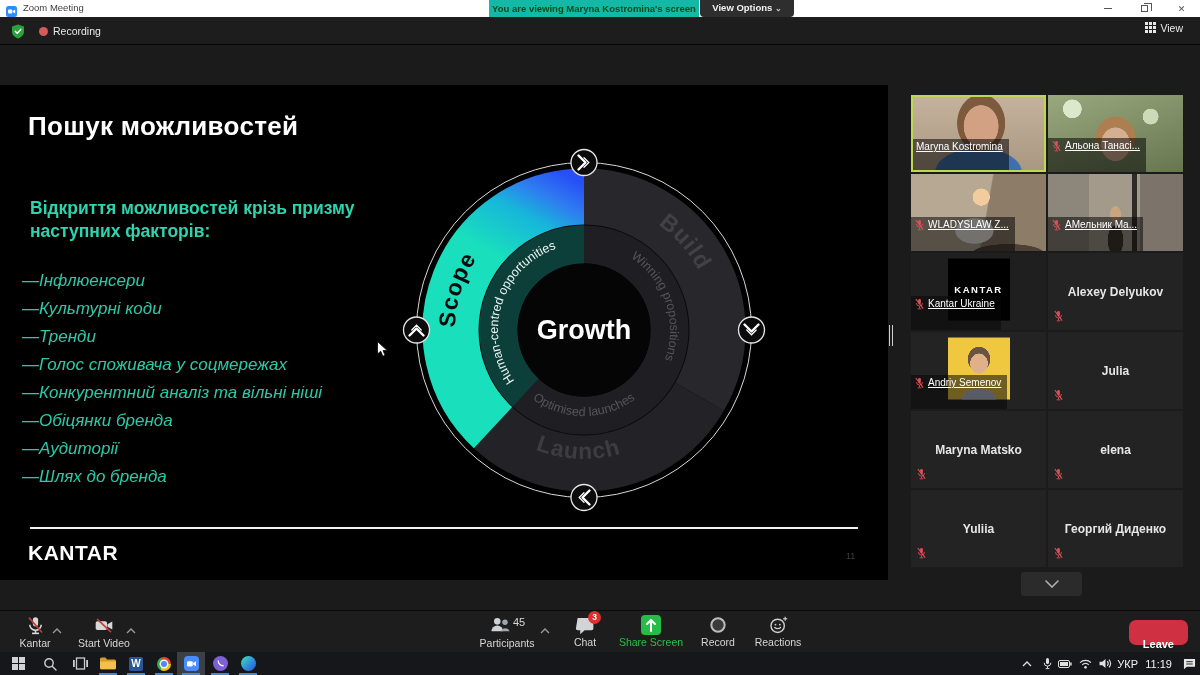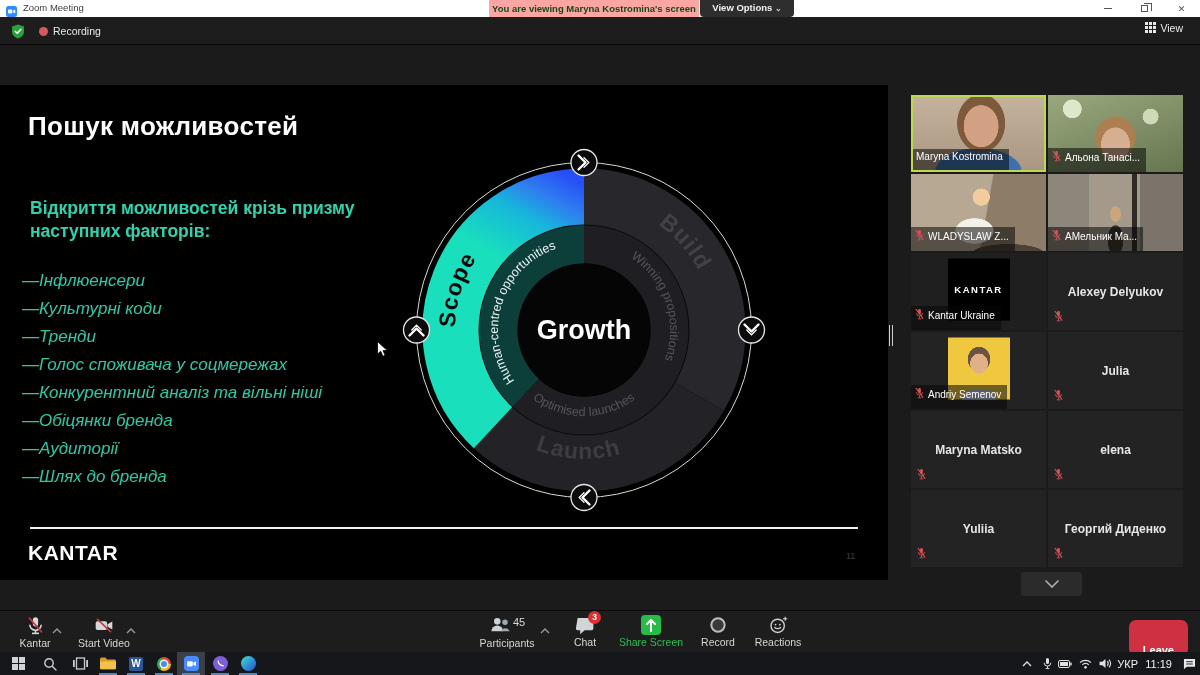--- a/index.html
+++ b/index.html
@@ -3,21 +3,21 @@
 <meta charset="utf-8">
 <style>
   * { margin:0; padding:0; box-sizing:border-box; }
   html,body { width:1200px; height:675px; overflow:hidden; }
   body { position:relative; background:#1b1b1b; font-family:"Liberation Sans",sans-serif; }
 
   
   .titlebar { position:absolute; top:0; left:0; width:1200px; height:17px; background:#ffffff; z-index:30; }
   .zoom-app-icon { position:absolute; left:6px; top:3px; }
   .titlebar-title { position:absolute; left:23px; top:2px; font-size:9.5px; color:#3c3c3c; }
-  .share-banner { position:absolute; left:489px; top:0; width:210px; height:17px; background:#fca5a5;
+  .share-banner { position:absolute; left:489px; top:0; width:210px; height:17px; background:#14b8a6;
     color:#0f4a15; font-size:9.5px; font-weight:bold; text-align:center; line-height:17px; }
   .view-options-btn { position:absolute; left:700px; top:0; width:94px; height:17px; background:#2e2e2e;
     border-radius:0 0 4px 4px; color:#f2f2f2; font-size:9.5px; font-weight:bold; text-align:center; line-height:16px; cursor:default; }
   .view-options-btn .caret { font-size:8px; color:#cfcfcf; }
   .win-controls { position:absolute; right:0; top:0; height:17px; display:flex; }
   .win-btn { width:37px; height:17px; display:flex; align-items:center; justify-content:center; color:#555; font-size:9px; }
   .glyph-min { width:8px; height:1px; background:#555; display:inline-block; }
   .glyph-restore { width:7px; height:7px; border:1px solid #555; position:relative; display:inline-block; }
   .glyph-restore::before { content:''; position:absolute; left:2px; top:-3px; width:7px; height:7px; border-top:1px solid #555; border-right:1px solid #555; }
 
@@ -46,22 +46,22 @@
     border-left:1px solid #cfcfcf; border-right:1px solid #cfcfcf; z-index:5; }
 
   
   .pgrid { position:absolute; left:911px; top:95px; width:272px; display:grid;
     grid-template-columns:135px 135px; grid-auto-rows:77px; gap:2px; z-index:2; }
   .tile { position:relative; background:#232323; overflow:hidden; }
   .tile.active { border:2px solid #bcd94f; }
   .video { position:absolute; inset:0; }
   .center-name { position:absolute; inset:0; display:flex; align-items:center; justify-content:center;
     font-size:12px; font-weight:bold; color:#e6e6e6; }
-  .name-badge { position:absolute; left:0; bottom:0; display:flex; align-items:center; gap:3px;
-    background:rgba(8,8,8,.55); padding:2px 6px 8px 3px; font-size:10px; color:#fff; max-width:100%; white-space:nowrap; overflow:hidden; }
+  .name-badge { position:absolute; left:0; bottom:0; display:flex; align-items:flex-start; gap:3px;
+    background:rgba(8,8,8,.55); padding:2px 6px 18px 3px; font-size:10px; color:#fff; max-width:100%; white-space:nowrap; overflow:hidden;text-decoration:underline; }
   .mute-standalone { position:absolute; left:5px; bottom:4px; }
   .avatar-square { position:absolute; left:50%; top:50%; transform:translate(-50%,-54%); width:62px; height:62px; }
   .kantar-av { background:#000; display:flex; align-items:center; justify-content:center;
     color:#fff; font-weight:bold; font-size:9.5px; letter-spacing:1.5px; }
   .andriy-av { background:
     radial-gradient(ellipse 15px 17px at 50% 42%, #e0b088 58%, rgba(0,0,0,0) 60%),
     radial-gradient(ellipse 19px 21px at 50% 35%, #6a5340 58%, rgba(0,0,0,0) 60%),
     radial-gradient(ellipse 29px 17px at 50% 99%, #b9c4dc 58%, rgba(0,0,0,0) 60%),
     #f0c840; }
   .v-maryna { background:
@@ -95,21 +95,21 @@
   .toolbar { position:absolute; left:0; top:610px; width:1200px; height:42px; background:#1d1d1e; border-top:1px solid #0a0a0a; z-index:10; }
   .tb-item { position:absolute; top:4px; width:76px; display:flex; flex-direction:column; align-items:center; cursor:default; }
   .tb-label { font-size:10.5px; color:#d6d6d6; margin-top:1px; white-space:nowrap; }
   .tb-label.green { color:#2ebd4e; }
   .tb-caret { position:absolute; top:9px; }
   .icon-row { display:flex; align-items:flex-start; gap:2px; height:21px; }
   .pcount { font-size:11px; color:#d8d8d8; margin-top:1px; }
   .chat-badge { position:absolute; top:-4px; right:22px; min-width:13px; height:13px; border-radius:7px; background:#e02d2d;
     color:#fff; font-size:8.5px; font-weight:bold; text-align:center; line-height:13px; padding:0 2px; }
   .share-ic { width:20px; height:20px; background:#27bb4a; border-radius:4px; display:flex; align-items:center; justify-content:center; }
-  .leave-btn { position:absolute; right:12px; top:9px; height:25px; padding:18px 14px; background:#cf3143; border-radius:7px;
+  .leave-btn { position:absolute; right:12px; top:9px; height:25px; padding:12px 14px; background:#cf3143; border-radius:7px;
     color:#fff; font-size:11px; font-weight:bold; line-height:25px; }
 
   
   .taskbar { position:absolute; left:0; top:652px; width:1200px; height:23px; background:#15171a; z-index:20; }
   .tb-app { position:absolute; top:0; width:28px; height:23px; display:flex; align-items:center; justify-content:center; }
   .tb-app.open::after { content:''; position:absolute; left:5px; right:5px; bottom:0; height:2px; background:#4d89c8; }
   .tb-app.current { background:#3c4046; }
   .chrome-ic { width:14px; height:14px; border-radius:50%; position:relative;
     background:conic-gradient(from -30deg,#ea4335 0 120deg,#fbbc05 120deg 240deg,#34a853 240deg 360deg); }
   .chrome-ic::after { content:''; position:absolute; left:50%; top:50%; width:6px; height:6px; margin:-3px 0 0 -3px;

